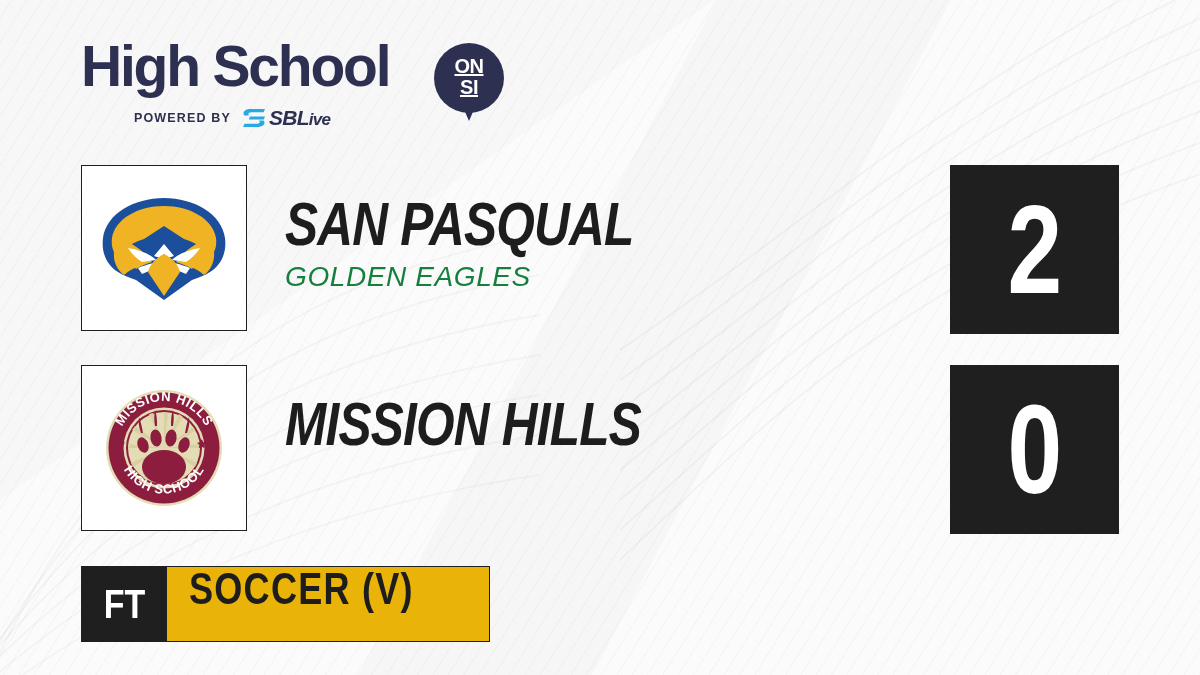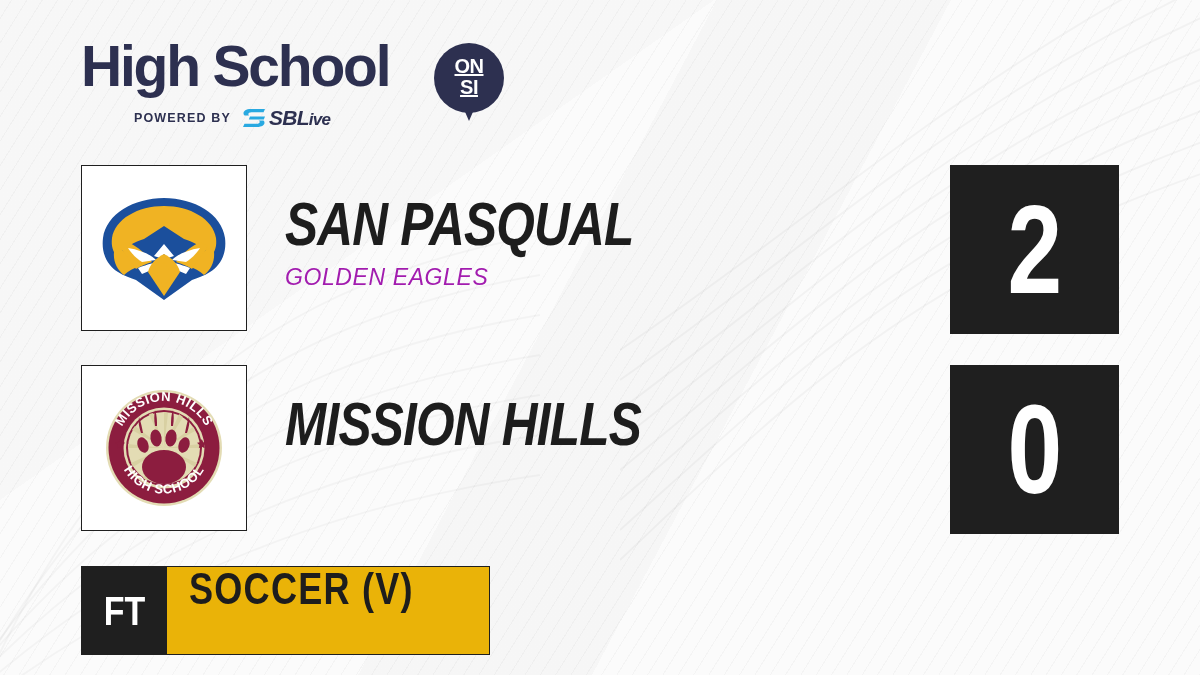--- a/index.html
+++ b/index.html
@@ -176,24 +176,24 @@
     font-weight: bold;
     font-size: 62px;
     line-height: 62px;
     letter-spacing: -1px;
     color: #1d1d1d;
     white-space: nowrap;
     transform: scaleX(0.80);
     transform-origin: left center;
   }
   .team-mascot {
-    font-size: 23px;
+    font-size: 28px;
     line-height: 22px;
     letter-spacing: 0.6px;
-    color: #a21caf;
+    color: #15803d;
     margin-top: 11px;
     white-space: nowrap;
   }
 
   .score-box {
     position: absolute;
     left: 950px;
     top: 0;
     width: 169px;
     height: 169px;
@@ -211,21 +211,21 @@
     letter-spacing: -2px;
     transform: scaleX(0.78);
     transform-origin: center center;
   }
 
   
   #status-bar {
     position: absolute;
     left: 81px;
     top: 566px;
-    height: 89px;
+    height: 76px;
     display: flex;
     align-items: stretch;
     background: #ffffff;
     border: 1px solid #1f1f1f;
     box-sizing: border-box;
   }
   #status-period {
     width: 85px;
     background: #1f1f1f;
     display: flex;

